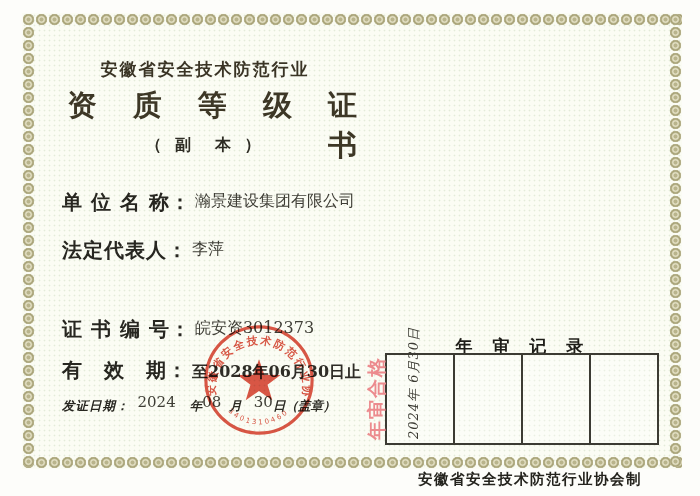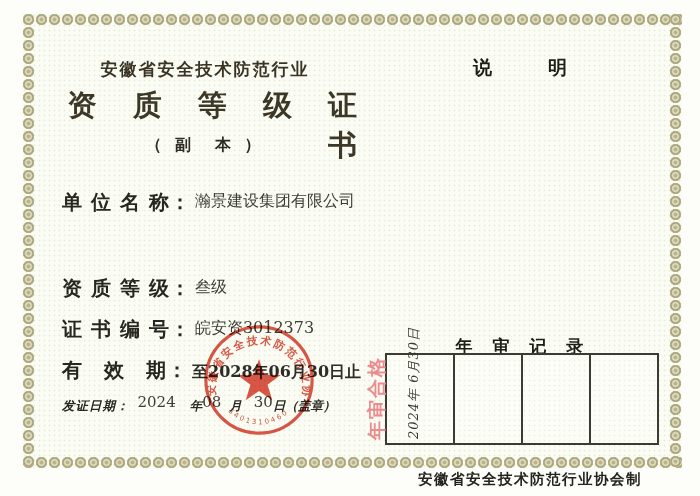--- a/index.html
+++ b/index.html
@@ -122,22 +122,22 @@
 </div>
 
 <div class="left-col">
   <div class="reg-line">安徽省安全技术防范行业</div>
   <div class="main-title">资 质 等 级 证 书</div>
   <div class="copy-type">（ 副　本 ）</div>
 
   <div class="field-row row-name">
     <span class="field-label">单 位 名 称：</span><span class="field-value">瀚景建设集团有限公司</span>
   </div>
-  <div class="field-row row-grade">
-    <span class="field-label">资 质 等 级：</span><span class="field-value">叁级</span>
+  <div class="field-row row-legal">
+    <span class="field-label">法定代表人：</span><span class="field-value">李萍</span>
   </div>
   <div class="field-row row-certno">
     <span class="field-label">证 书 编 号：</span><span class="field-value">皖安资3012373</span>
   </div>
   <div class="field-row row-valid">
     <span class="field-label">有　效　期：</span><span class="field-value">至2028年06月30日止</span>
   </div>
   <div class="field-row row-issue">
     <span class="field-label">发证日期：</span><span class="issue-val sp2">2024</span><span class="issue-unit sp1">年</span><span class="issue-val">08</span><span class="issue-unit sp2">月</span><span class="issue-val sp3">30</span><span class="issue-unit">日（盖章）</span>
   </div>
@@ -152,21 +152,20 @@
     <text font-size="11" letter-spacing="2.2" fill="#d7402e" font-family="DejaVu Sans, sans-serif" font-weight="bold">
       <textPath href="#ringArc" startOffset="2">安徽省安全技术防范行业协会</textPath>
     </text>
     <text font-size="7" letter-spacing="2.4" fill="#d7402e" font-family="DejaVu Sans, sans-serif">
       <textPath href="#numArc" startOffset="4">3401310460</textPath>
     </text>
   </svg>
 </div>
 
 <div class="right-col">
-  <div class="notes-heading">说　　明</div>
 
   <div class="annual-heading">年 审 记 录</div>
 
   <div class="review-table">
     <div class="review-cell">
       <span class="rot stamp-pass">年审合格</span>
       <span class="rot stamp-date">2024年 6月30日</span>
     </div>
     <div class="review-cell"></div>
     <div class="review-cell"></div>

